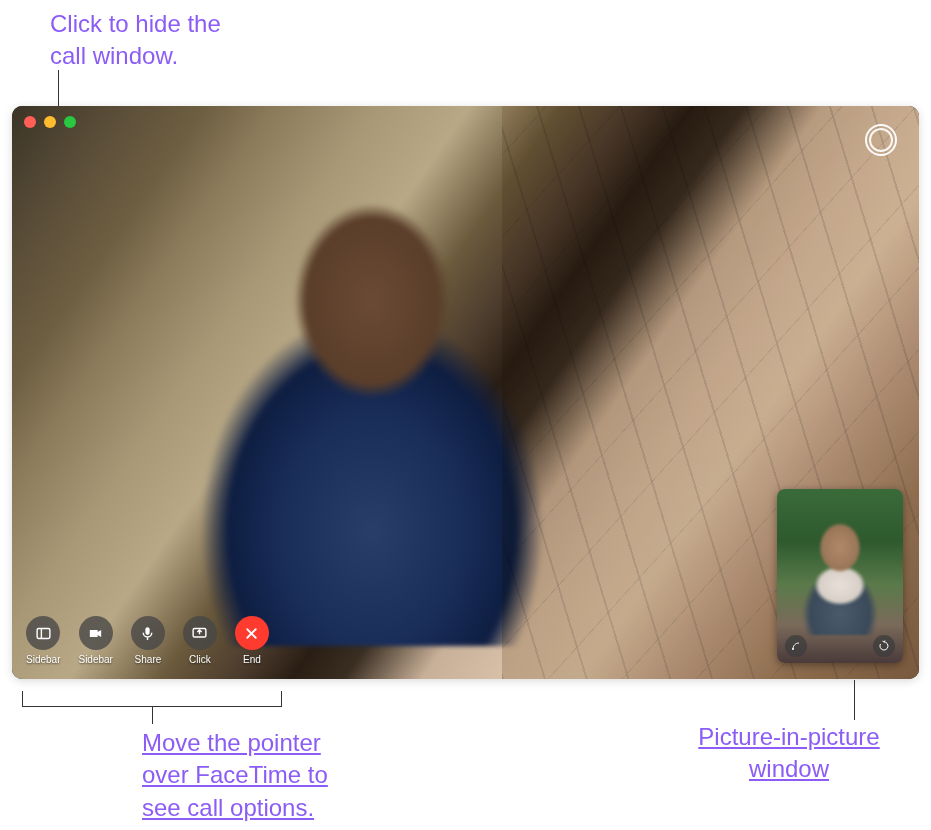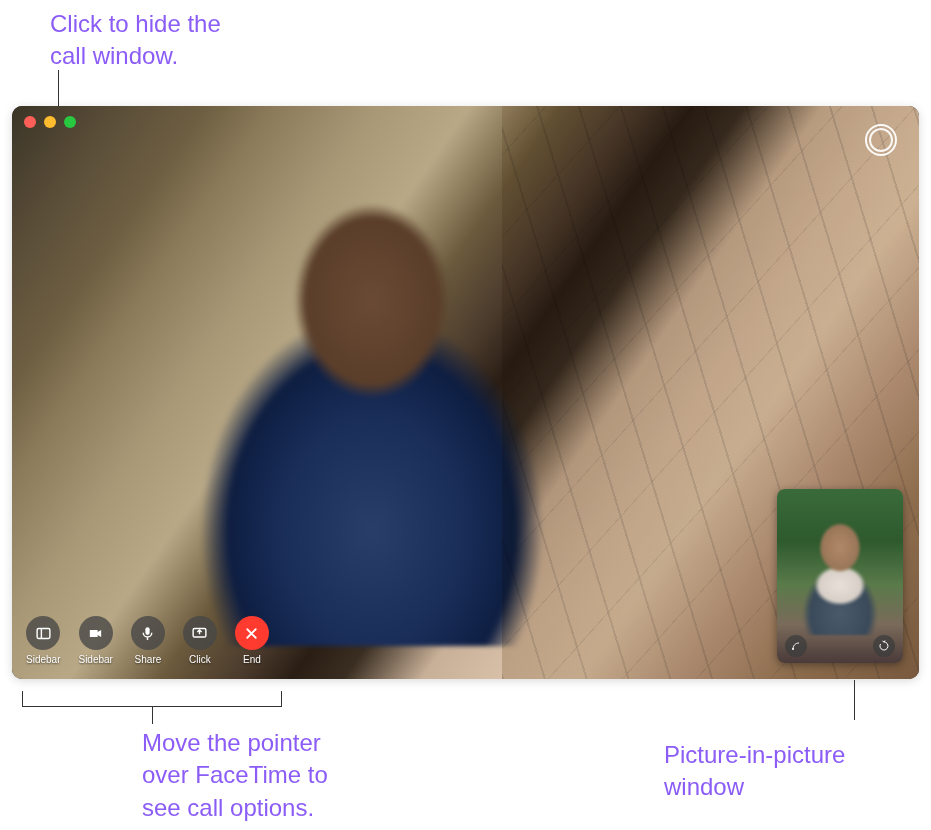--- a/index.html
+++ b/index.html
@@ -314,19 +314,19 @@
           </svg>
       </div>
     </div>
   </div>
 
 </div>
 
 <div class="bracket"></div>
 <div class="bracket-stem"></div>
 
-<div class="callout" style="left:142px; top:727px; white-space:pre-line;">Move the pointer
+<div class="callout" style="left:142px; top:727px; white-space:pre-line;text-decoration:underline;">Move the pointer
 over FaceTime to
 see call options.</div>
 
 <div class="pip-line"></div>
-<div class="callout" style="left:664px; top:739px; white-space:pre-line; text-align:left; width:250px;">Picture-in-picture
+<div class="callout" style="left:664px; top:721px; white-space:pre-line; text-align:center; width:250px;text-decoration:underline;">Picture-in-picture
 window</div>
 
 </body></html>

